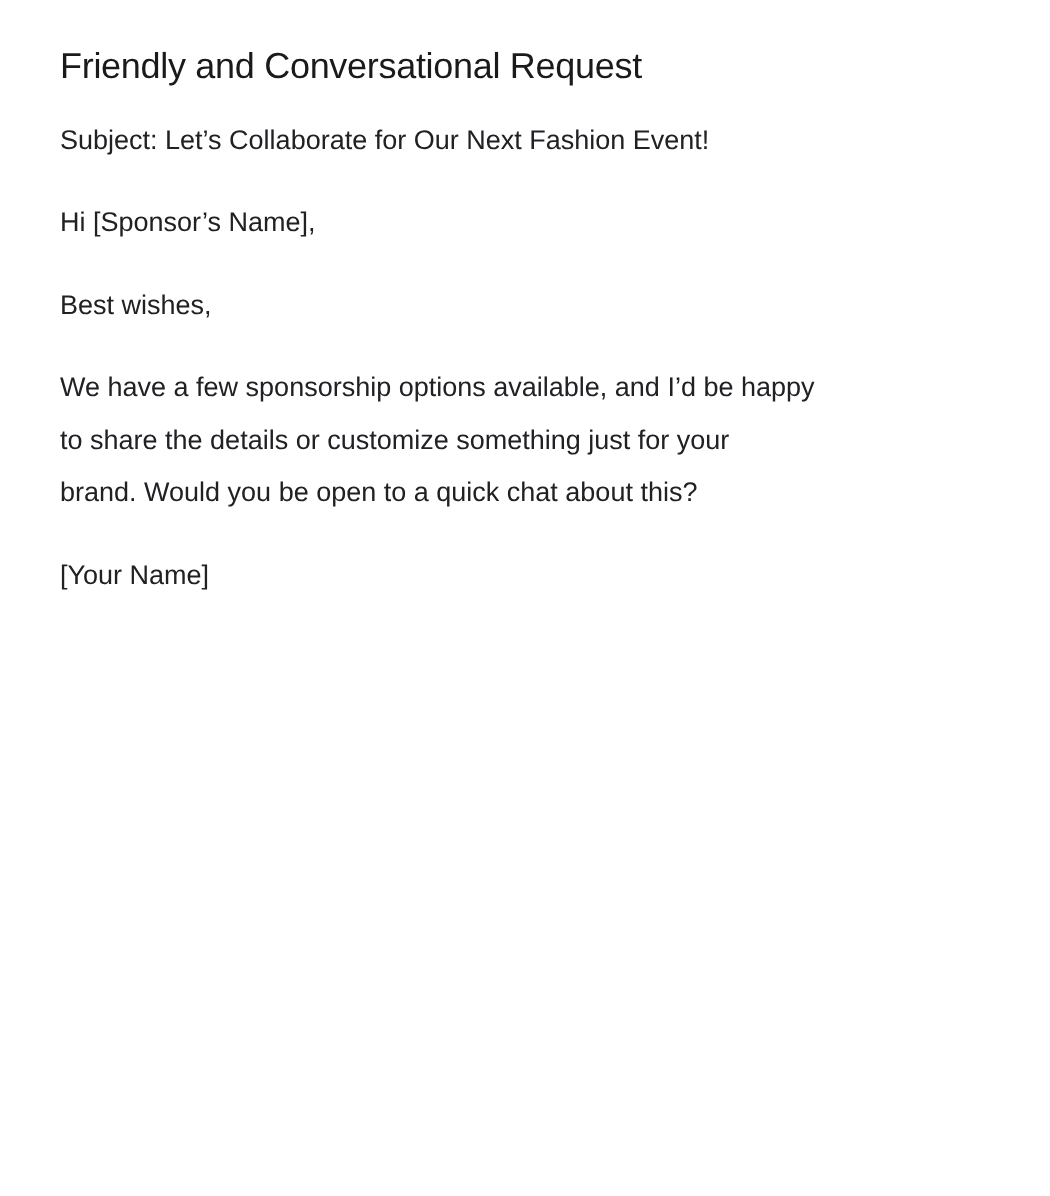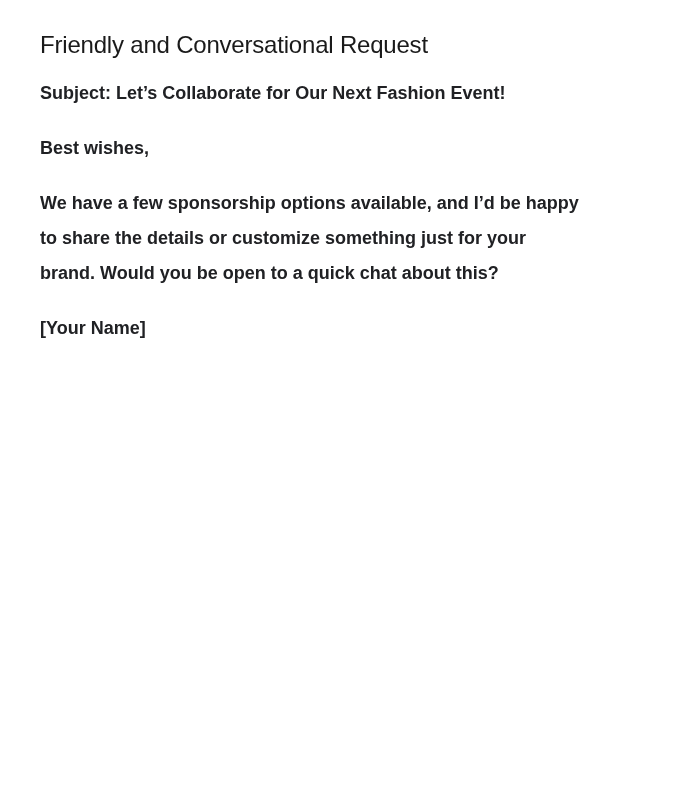--- a/index.html
+++ b/index.html
@@ -22,35 +22,36 @@
     font-size: 24px;
     line-height: 30px;
     font-weight: 400;
     color: #1a1a1a;
     letter-spacing: -0.2px;
     margin: 8px 0 16px 0;
   }
   .doc-paragraph {
     font-size: 18px;
     line-height: 35px;
-    font-weight: 700;
+    font-weight: 400;
     color: #202124;
     margin: 0 0 20px 0;
     max-width: 620px;
     white-space: pre-line;
   }
 </style>
 </head>
 <body>
 
 <div class="doc">
   <h1 class="doc-title">Friendly and Conversational Request</h1>
 
   <p class="doc-paragraph">Subject: Let’s Collaborate for Our Next Fashion Event!</p>
 
+  <p class="doc-paragraph">Hi [Sponsor’s Name],</p>
 
 
 
   <p class="doc-paragraph">Best wishes,</p>
 
   <p class="doc-paragraph">We have a few sponsorship options available, and I’d be happy
 to share the details or customize something just for your
 brand. Would you be open to a quick chat about this?</p>
 
   <p class="doc-paragraph">[Your Name]</p>

